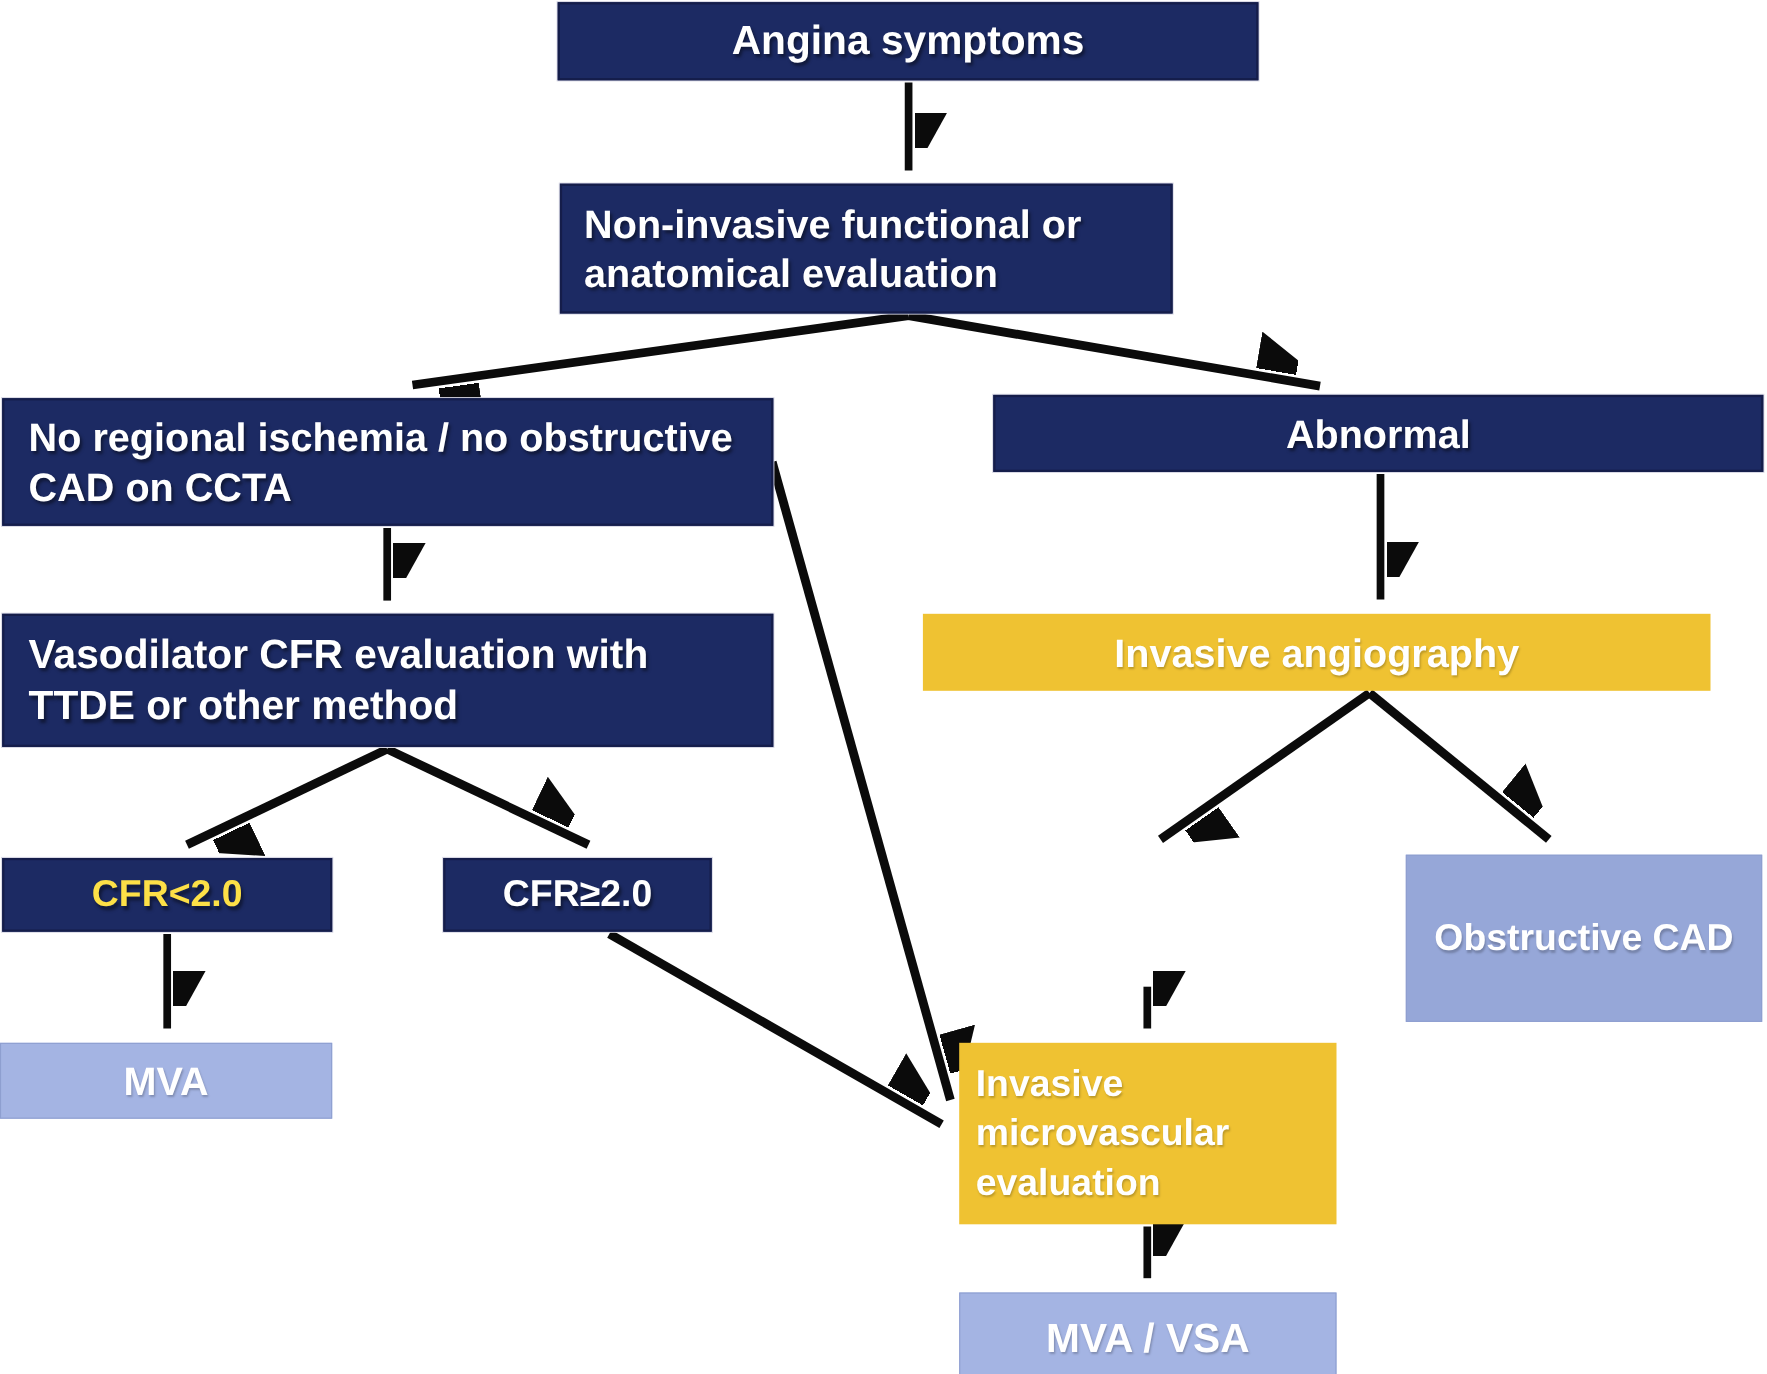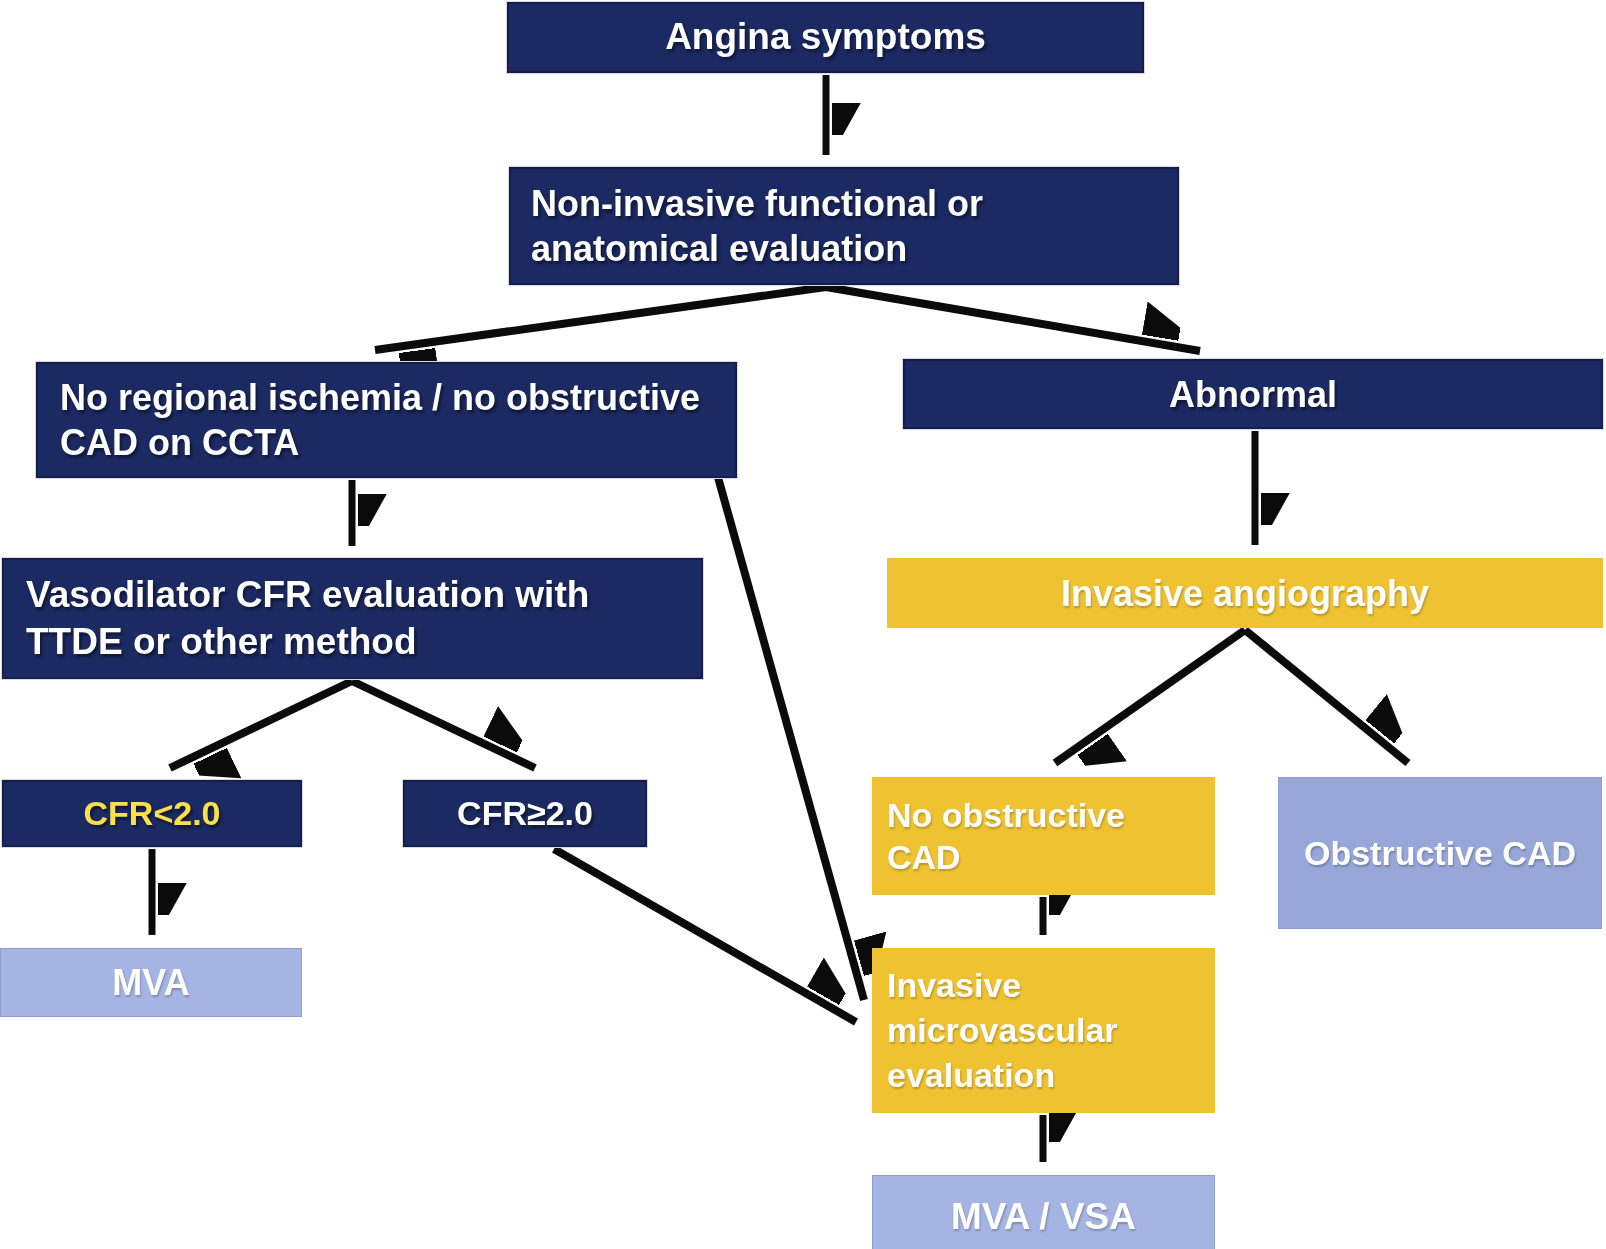--- a/index.html
+++ b/index.html
@@ -25,28 +25,28 @@
   }
   .light{
     border:1px solid #8e9fd0;
     text-shadow:1px 2px 2px rgba(0,0,0,0.22);
   }
   .plain{
     border:none;
     text-shadow:1px 2px 2px rgba(0,0,0,0.22);
   }
   #node-angina            {left:507px; top:2px;    width:637px; height:71px;  font-size:37px;}
-  #node-noninvasive       {left:509px; top:167px;  width:670px; height:118px; font-size:36px; padding:0 20px;}
+  #node-noninvasive       {left:509px; top:167px;  width:557px; height:118px; font-size:36px; padding:0 20px;}
   #node-no-ischemia       {left:2px;   top:362px;  width:701px; height:116px; font-size:36px; padding:0 22px;}
   #node-abnormal          {left:903px; top:359px;  width:700px; height:70px;  font-size:36px;}
   #node-vasodilator       {left:2px;   top:558px;  width:701px; height:121px; font-size:37px; padding:0 22px;}
   #node-cfr-lt            {left:2px;   top:780px;  width:300px; height:67px;  font-size:34px;}
   #node-cfr-ge            {left:403px; top:780px;  width:244px; height:67px;  font-size:34px;}
   #node-mva               {left:0px;   top:948px;  width:302px; height:69px;  font-size:36px;}
-  #node-invasive-angio    {left:887px; top:558px;  width:716px; height:70px;  font-size:36px;}
+  #node-invasive-angio    {left:839px; top:558px;  width:716px; height:70px;  font-size:36px;}
   #node-no-obstructive-cad{left:872px; top:777px;  width:343px; height:118px; font-size:34px; padding:0 15px;}
   #node-obstructive-cad   {left:1278px;top:777px;  width:324px; height:152px; font-size:34px; padding:12px 15px;}
   #node-invasive-micro    {left:872px; top:948px;  width:343px; height:165px; font-size:34px; line-height:1.32; padding:0 15px;}
   #node-mva-vsa           {left:872px; top:1175px; width:343px; height:85px;  font-size:37px;}
   #arrow-layer{position:absolute;left:0;top:0;width:1606px;height:1249px;}
   #arrow-layer line{stroke-linecap:butt;}
 </style>
 </head>
 <body>
 
@@ -69,25 +69,24 @@
     <line x1="1245" y1="630" x2="1055" y2="763" stroke="#0b0b0b" stroke-width="8" marker-end="url(#ah)"></line>
     <line x1="1245" y1="630" x2="1408" y2="763" stroke="#0b0b0b" stroke-width="8" marker-end="url(#ah)"></line>
     <line x1="1043" y1="897" x2="1043" y2="935" stroke="#0b0b0b" stroke-width="7" marker-end="url(#ah)"></line>
     <line x1="1043" y1="1115" x2="1043" y2="1162" stroke="#0b0b0b" stroke-width="7" marker-end="url(#ah)"></line>
     <line x1="702" y1="420" x2="864" y2="1000" stroke="#0b0b0b" stroke-width="8" marker-end="url(#ah)"></line>
     <line x1="554" y1="849" x2="856" y2="1022" stroke="#0b0b0b" stroke-width="8" marker-end="url(#ah)"></line>
   </svg>
 
   <div class="node navy" id="node-angina" style="background: rgb(28, 42, 99); color: rgb(255, 255, 255);">Angina symptoms</div>
   <div class="node navy" id="node-noninvasive" style="background: rgb(28, 42, 99); color: rgb(255, 255, 255);">Non-invasive functional or anatomical evaluation</div>
-  <div class="node navy" id="node-no-ischemia" style="background: rgb(28, 42, 99); color: rgb(255, 255, 255); margin-left: 34px;">No regional ischemia / no obstructive CAD on CCTA</div>
+  <div class="node navy" id="node-no-ischemia" style="background: rgb(28, 42, 99); color: rgb(255, 255, 255);">No regional ischemia / no obstructive CAD on CCTA</div>
   <div class="node navy" id="node-abnormal" style="background: rgb(28, 42, 99); color: rgb(255, 255, 255);">Abnormal</div>
   <div class="node navy" id="node-vasodilator" style="background: rgb(28, 42, 99); color: rgb(255, 255, 255);">Vasodilator CFR evaluation with TTDE or other method</div>
   <div class="node navy" id="node-cfr-lt" style="background: rgb(28, 42, 99); color: #fde047;">CFR&lt;2.0</div>
   <div class="node navy" id="node-cfr-ge" style="background: rgb(28, 42, 99); color: rgb(255, 255, 255);">CFR≥2.0</div>
   <div class="node light" id="node-mva" style="background: rgb(164, 180, 227); color: rgb(255, 255, 255);">MVA</div>
   <div class="node plain" id="node-invasive-angio" style="background: rgb(239, 194, 50); color: rgb(255, 255, 255);">Invasive angiography</div>
-  <div class="node plain" id="node-no-obstructive-cad" style="background: rgb(239, 194, 50); color: rgb(255, 255, 255);">No obstructive CAD</div>
   <div class="node light" id="node-obstructive-cad" style="background: rgb(150, 167, 216); color: rgb(255, 255, 255);">Obstructive CAD</div>
   <div class="node plain" id="node-invasive-micro" style="background: rgb(239, 194, 50); color: rgb(255, 255, 255);">Invasive microvascular evaluation</div>
   <div class="node light" id="node-mva-vsa" style="background: rgb(164, 180, 227); color: rgb(255, 255, 255);">MVA / VSA</div>
 
 </div>
 
 </body></html>

